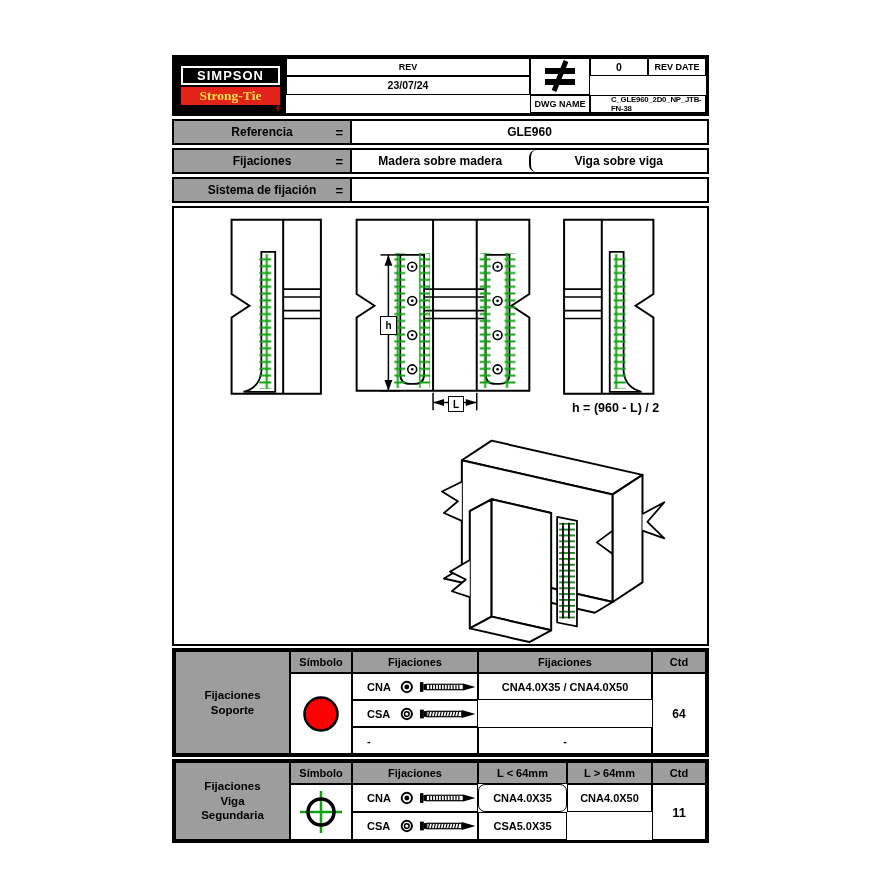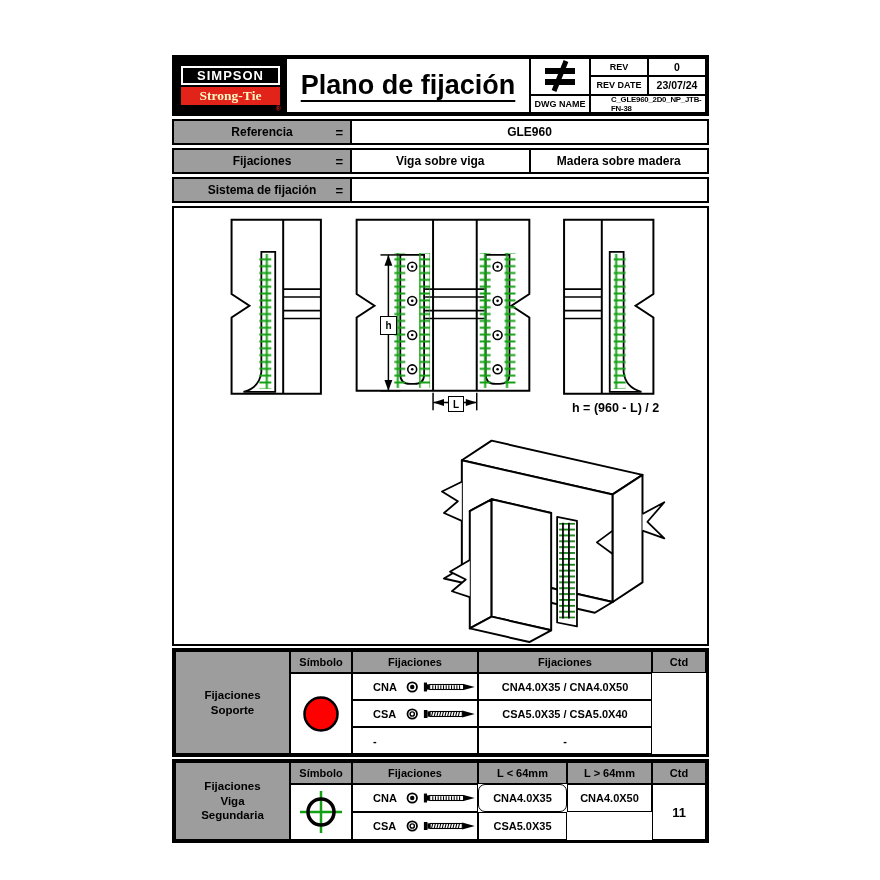--- a/index.html
+++ b/index.html
@@ -8,38 +8,38 @@
 
   
   .titleblock { display:grid; grid-template-columns:111px 1fr 60px 58px 58px;
     grid-template-rows:repeat(3,1fr); height:61px; border:3px solid #000; background:#fff; }
   .tb-cell { border:1px solid #000; display:flex; align-items:center; justify-content:center;
     font-weight:bold; overflow:hidden; }
   .logo-cell { grid-row:1/4; grid-column:1; background:#000; flex-direction:column; gap:2px;
     padding:4px 5px; position:relative; }
   .logo-top { width:100%; border:2px solid #fff; color:#fff; font-size:13px; letter-spacing:1px;
     text-align:center; padding:0 2px; }
-  .logo-bottom { width:100%; background:#e2231a; color:#fef9c3; font-family:"Liberation Serif", serif;
+  .logo-bottom { width:100%; background:#e2231a; color:#fde047; font-family:"Liberation Serif", serif;
     font-size:13.5px; text-align:center; padding:1px 0; }
   .logo-reg { position:absolute; right:4px; bottom:0; color:#e2231a; font-size:7px; font-family:"Liberation Sans",sans-serif; }
   .title-cell { grid-row:1/4; grid-column:2; font-size:27px;
     text-decoration:underline; text-underline-offset:6px; text-decoration-thickness:2px; }
   .neq-cell { grid-row:1/3; grid-column:3; }
   .small-label { font-size:9px; }
   .rev-val { font-size:10.5px; }
   .dwg-val { grid-column:4/6; font-size:7.8px; letter-spacing:-0.2px;padding-left:20px; }
 
   
   .ref-row { display:flex; height:26px; margin-top:3px; border:2.5px solid #000;
     font-weight:bold; font-size:12px; background:#fff; }
   .ref-label { width:178px; flex:none; background:#9d9d9d; border-right:2.5px solid #000;
     display:flex; align-items:center; justify-content:center; position:relative; }
   .ref-eq { position:absolute; right:7px; font-size:13px; }
   .ref-vals { flex:1; display:flex; }
-  .ref-val { flex:1; display:flex; align-items:center; justify-content:center; }
+  .ref-val { flex:1; display:flex; align-items:center; justify-content:center;border-radius:7px; }
   .ref-val + .ref-val { border-left:2.5px solid #000; }
 
   
   .drawbox { margin-top:3px; height:440px; border:2.5px solid #000; position:relative; background:#fff; }
   .drawbox svg.main { position:absolute; inset:0; width:100%; height:100%; }
   .dim-tag { position:absolute; border:1.5px solid #000; background:#fff; font-weight:bold;
     font-size:10px; display:flex; align-items:center; justify-content:center; }
   .formula { position:absolute; left:398px; top:193px; width:125px; font-weight:bold; font-size:12.5px; }
 
   
@@ -49,35 +49,34 @@
   .tcell { border:1.5px solid #000; display:flex; align-items:center; justify-content:center;
     font-weight:bold; font-size:11px; background:#fff; overflow:hidden; }
   .thead { background:#9d9d9d; }
   .rowlabel { background:#9d9d9d; white-space:pre-line; text-align:center; font-size:11.5px; line-height:1.25; }
   .t1 .rowlabel { grid-row:1/5; grid-column:1; }
   .t2 .rowlabel { grid-row:1/4; grid-column:1; }
   .t1 .symcell { grid-row:2/5; grid-column:2; }
   .t2 .symcell { grid-row:2/4; grid-column:2; }
   .t1 .qtycell { grid-row:2/5; grid-column:5; font-size:12px; }
   .t2 .qtycell { grid-row:2/4; grid-column:6; font-size:13px; }
-  .fast { justify-content:space-between; padding-left:20px; gap:5px; }
+  .fast { justify-content:space-between; padding-left:14px; gap:5px; }
   .fast .code { width:28px; flex:none; }
 </style>
 </head>
 <body>
 
 <div class="sheet">
 
   <div class="titleblock">
     <div class="tb-cell logo-cell">
       <div class="logo-top">SIMPSON</div>
       <div class="logo-bottom">Strong-Tie</div>
       <span class="logo-reg">®</span>
     </div>
-    <div class="tb-cell title-cell">Plano de fijación</div>
     <div class="tb-cell neq-cell">
       <svg width="38" height="34" viewBox="0 0 38 34">
         <rect x="4" y="9" width="30" height="6" fill="#000"></rect>
         <rect x="4" y="20" width="30" height="6" fill="#000"></rect>
         <line x1="25" y1="2" x2="13" y2="32" stroke="#000" stroke-width="5"></line>
       </svg>
     </div>
     <div class="tb-cell small-label">REV</div>
     <div class="tb-cell rev-val">0</div>
     <div class="tb-cell small-label">REV DATE</div>
@@ -94,22 +93,22 @@
     <div class="ref-vals">
         <div class="ref-val">GLE960</div>
       </div>
   </div>
   <div class="ref-row">
     <div class="ref-label">
       <span>Fijaciones</span>
       <span class="ref-eq">=</span>
     </div>
     <div class="ref-vals">
+      <div class="ref-val">Madera sobre madera</div>
       <div class="ref-val">Viga sobre viga</div>
-      <div class="ref-val">Madera sobre madera</div>
     </div>
   </div>
   <div class="ref-row">
     <div class="ref-label">
       <span>Sistema de fijación</span>
       <span class="ref-eq">=</span>
     </div>
   </div>
 
   <div class="drawbox">
@@ -284,25 +283,25 @@
           <circle cx="7" cy="7" r="2.4" fill="none" stroke="#000" stroke-width="1.6"></circle>
       </svg>
       <svg width="60" height="14" viewBox="0 0 60 14">
         <rect x="1" y="2.5" width="4" height="9" fill="#000"></rect>
           <rect x="5" y="4" width="3" height="6" fill="#000"></rect>
         <rect x="8" y="4.2" width="36" height="5.6" fill="#fff" stroke="#000" stroke-width="1.2"></rect>
         <path d="M11 4L9.5 10M14 4L12.5 10M17 4L15.5 10M20 4L18.5 10M23 4L21.5 10M26 4L24.5 10M29 4L27.5 10M32 4L30.5 10M35 4L33.5 10M38 4L36.5 10M41 4L39.5 10" stroke="#000" stroke-width="1.2"></path>
         <polygon points="44,3 58,7 44,11" fill="#000"></polygon>
       </svg>
     </div>
-    <div class="tcell" style="grid-column:4; grid-row:3;">CSA5.0X35 / CSA5.0X40</div>
 
     <div class="tcell fast" style="grid-column:3; grid-row:4;">-</div>
     <div class="tcell" style="grid-column:4; grid-row:4;">-</div>
 
+    <div class="tcell qtycell">64</div>
   </div>
 
   <div class="ftable t2">
     <div class="tcell rowlabel">Fijaciones
 Viga
 Segundaria</div>
     <div class="tcell thead" style="grid-column:2;">Símbolo</div>
     <div class="tcell thead" style="grid-column:3;">Fijaciones</div>
     <div class="tcell thead" style="grid-column:4;">L &lt; 64mm</div>
     <div class="tcell thead" style="grid-column:5;">L &gt; 64mm</div>

